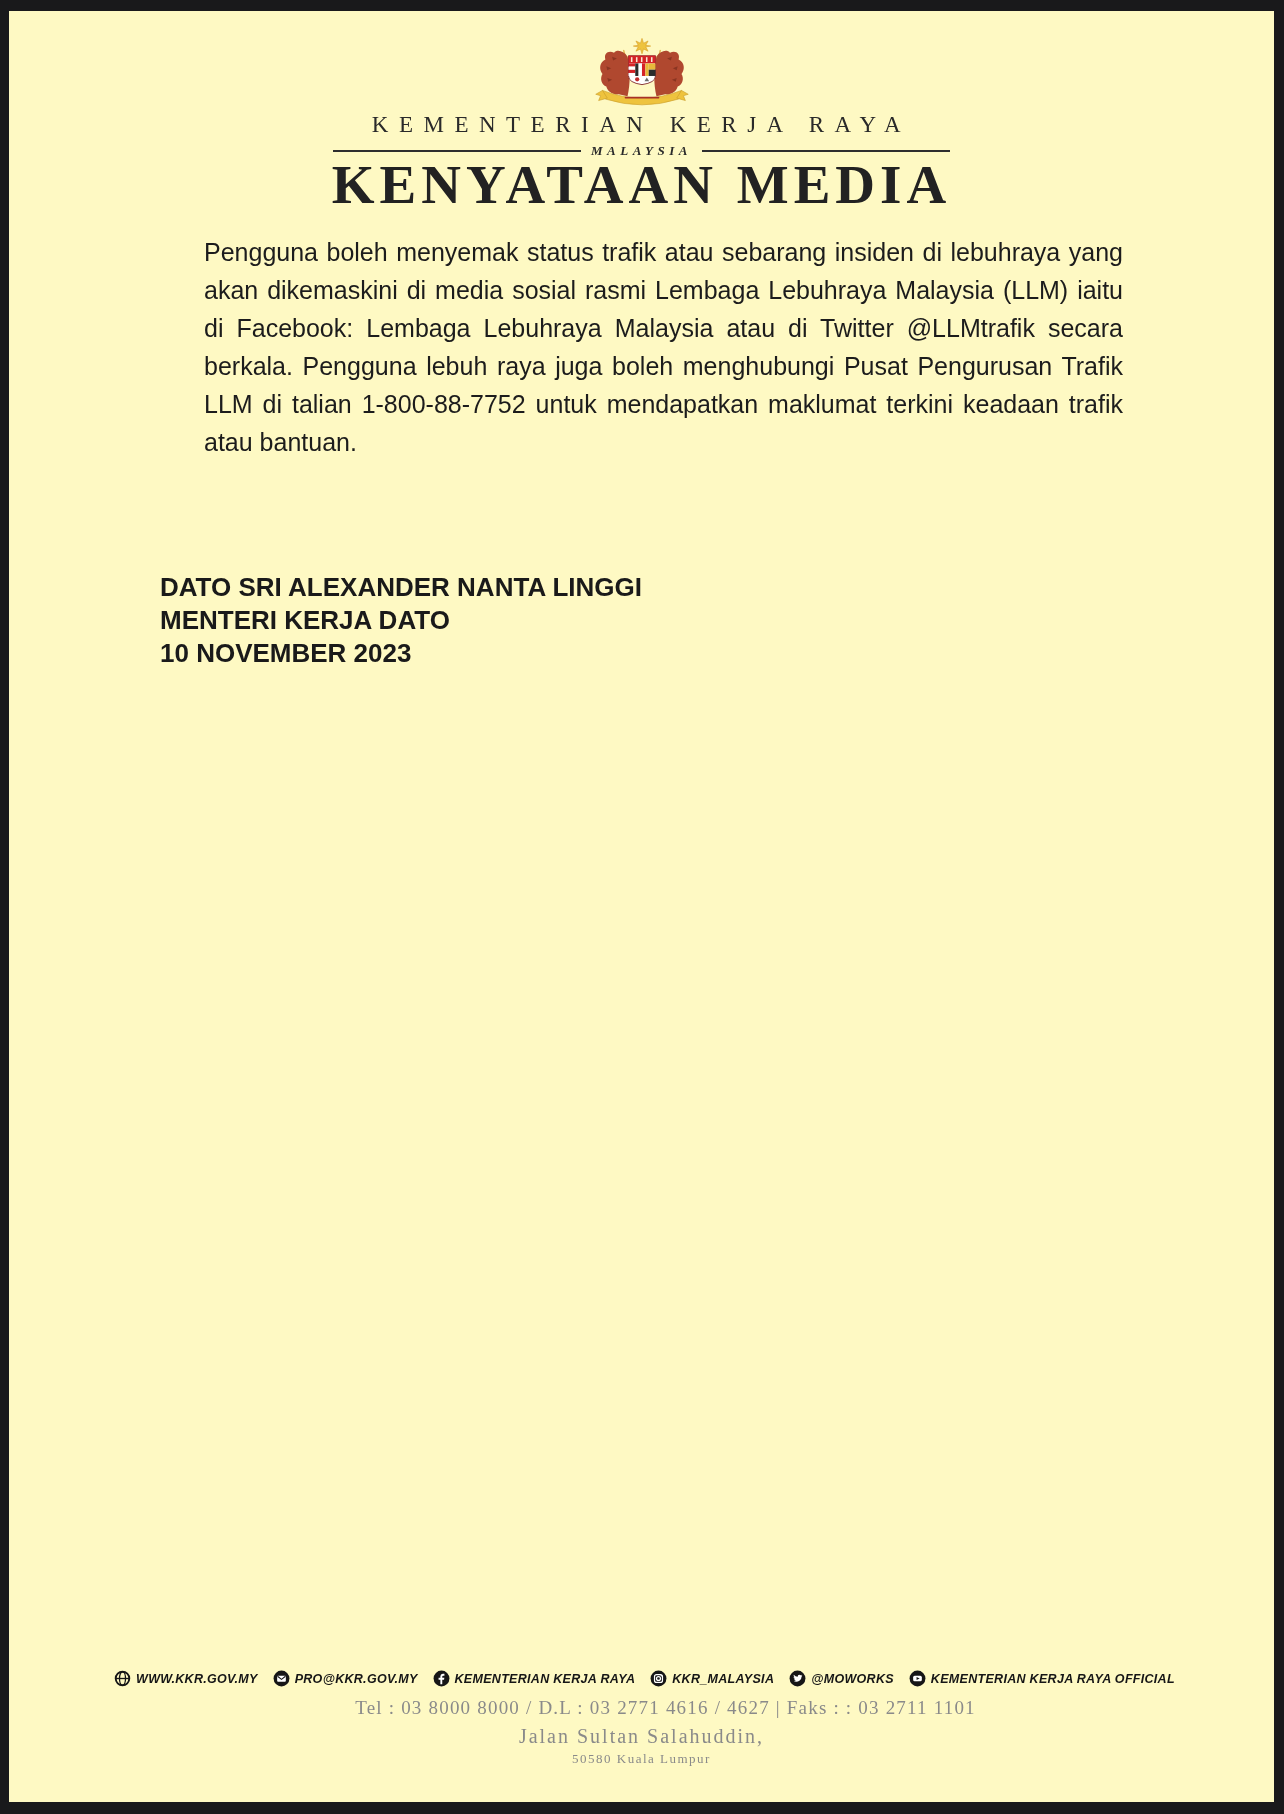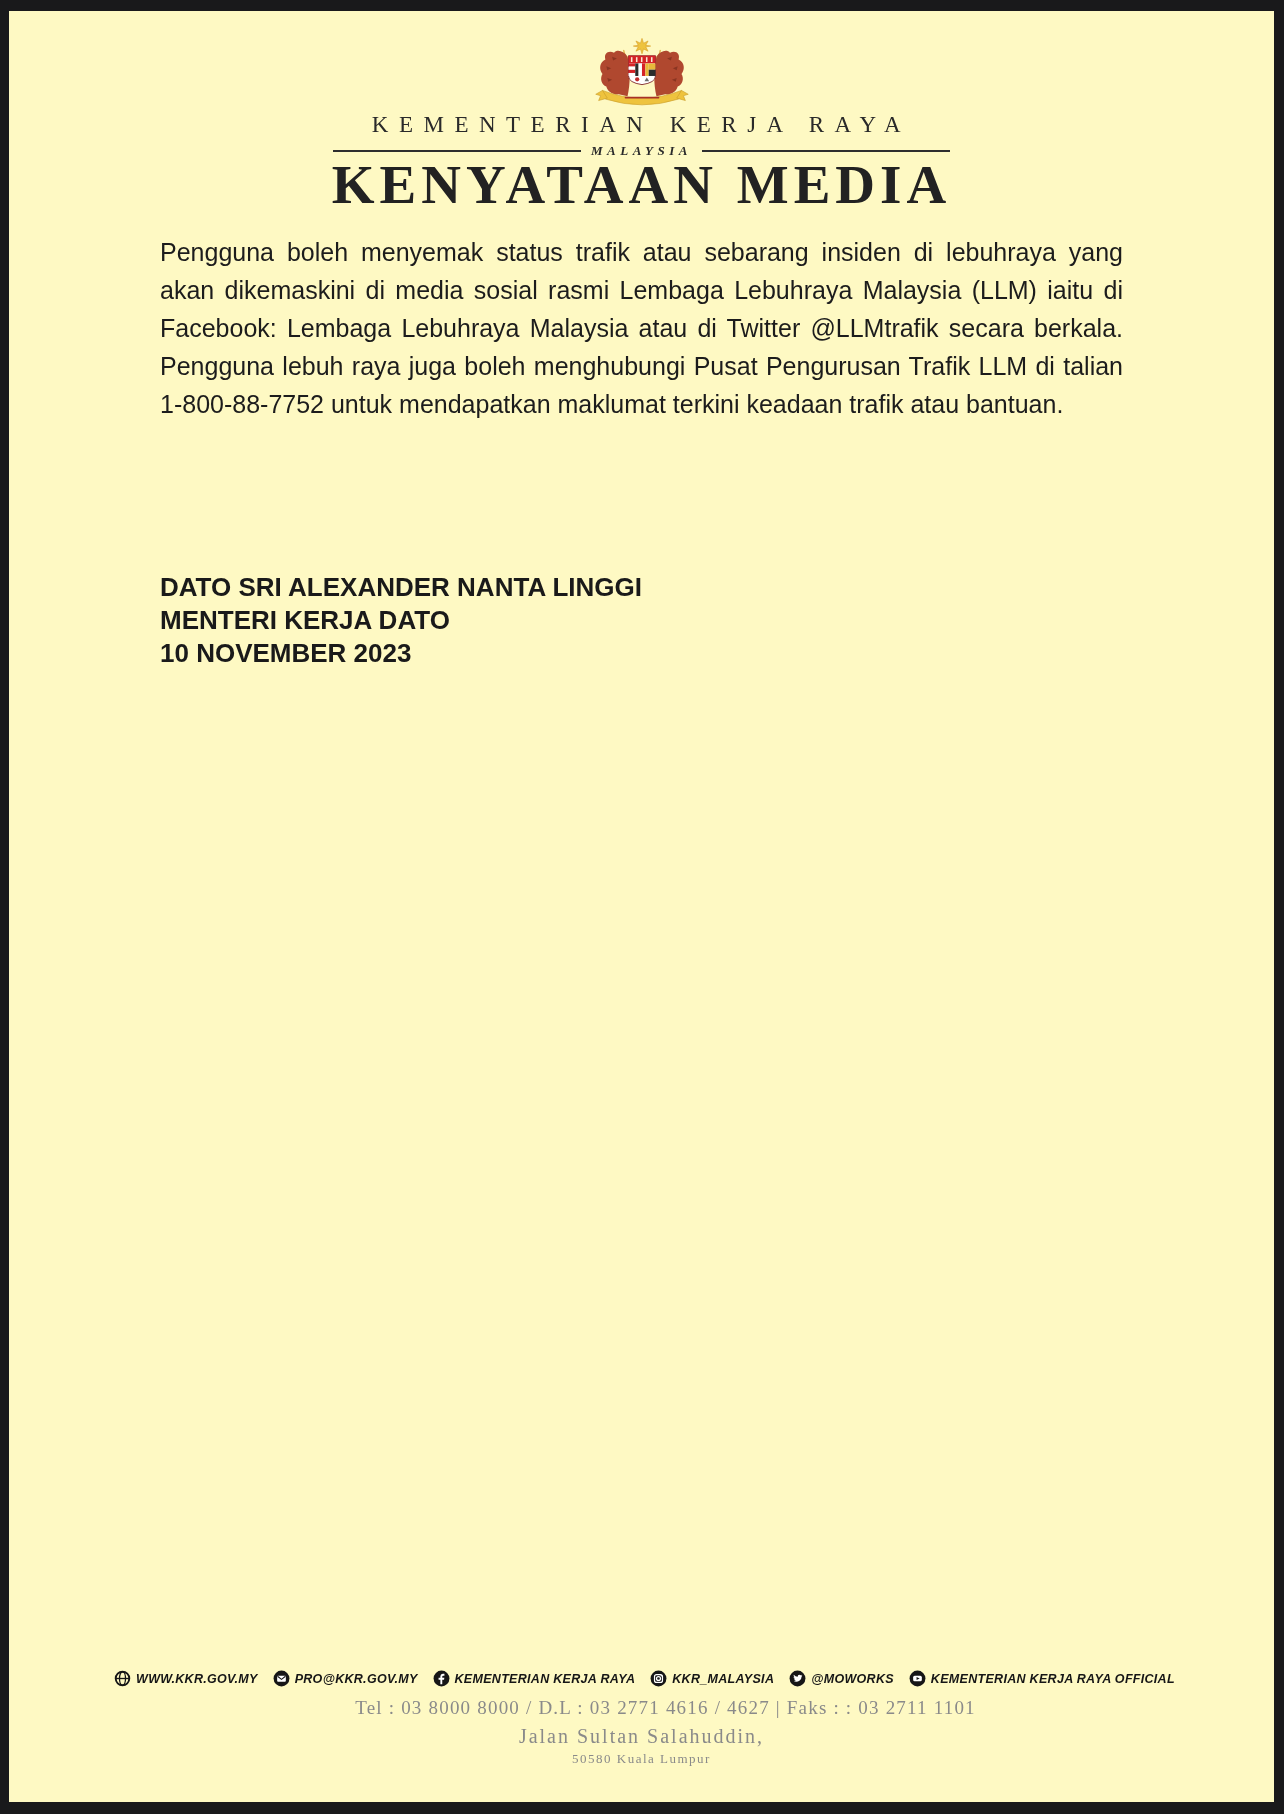--- a/index.html
+++ b/index.html
@@ -70,21 +70,21 @@
   
   .body-text {
     position: absolute;
     top: 222px; left: 151px;
     width: 963px;
     font-size: 25px;
     line-height: 38px;
     color: #1c1c1c;
     text-align: justify;
   }
-  .body-text p { margin-bottom: 19px; }
+  .body-text p { margin-bottom: 19px; margin-left: 44px; }
   .signature {
     position: absolute;
     top: 560px; left: 151px;
     font-weight: bold;
     font-size: 26px;
     line-height: 33px;
     color: #1a1a1a;
     white-space: nowrap;
   }
   

